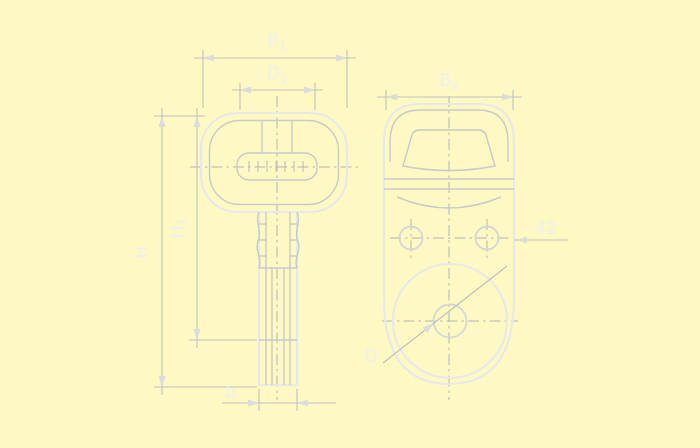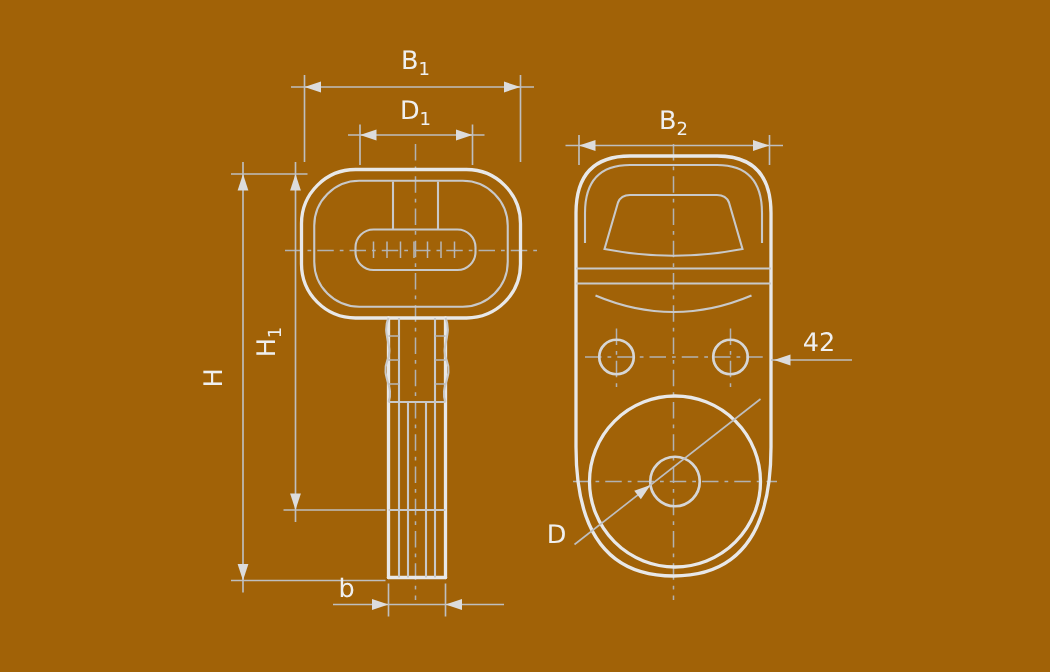--- a/index.html
+++ b/index.html
@@ -4,21 +4,21 @@
 <style>
   html, body {
     margin: 0;
     padding: 0;
     background: #000;
   }
   .stage {
     position: relative;
     width: 700px;
     height: 448px;
-    background: #a16207;
+    background: #fef9c3;
     overflow: hidden;
     text-align: right;
   }
   svg { display: block; }
   .outline { fill: none; stroke: #e8e8e8; stroke-width: 2.2; stroke-linejoin: round; stroke-linecap: round; }
   .thin    { fill: none; stroke: #c9c9c9; stroke-width: 1.4; }
   .thin2   { fill: none; stroke: #d6d6d6; stroke-width: 1.8; }
   .dim     { fill: none; stroke: #bfbfbf; stroke-width: 1.1; }
   .hatch   { fill: none; stroke: #b8b8b8; stroke-width: 1; }
   .center  { fill: none; stroke: #b2b2b2; stroke-width: 1; stroke-dasharray: 11 4 2.5 4; }

